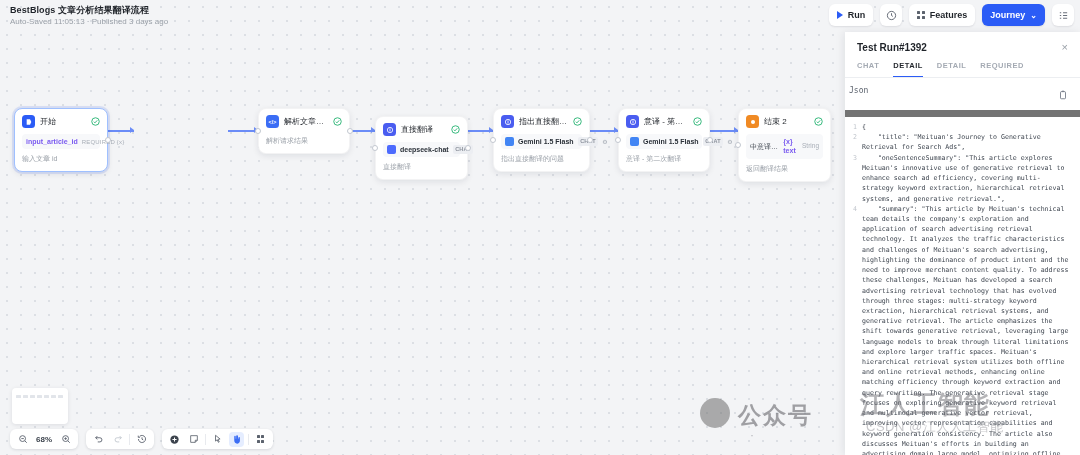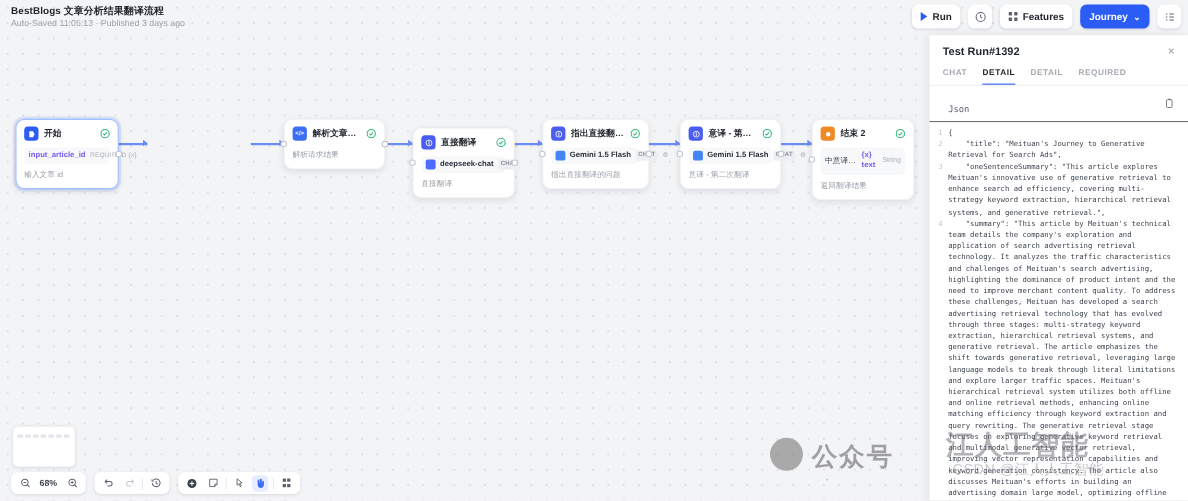--- a/index.html
+++ b/index.html
@@ -60,21 +60,21 @@
     box-shadow: 0 2px 6px rgba(16,24,40,.09);
     padding: 6px 7px 7px 7px; z-index: 10;
   }
   .node.selected { border: 1px solid #9fc0ff; box-shadow: 0 0 0 2px rgba(43,92,246,.13), 0 2px 6px rgba(16,24,40,.09); }
   .node-head { display: flex; align-items: center; gap: 5px; }
   .node-ico {
     width: 13px; height: 13px; border-radius: 3.5px; flex: none;
     display: flex; align-items: center; justify-content: center;
     color: #fff; font-size: 7px; font-weight: bold;
   }
-  .node-title { font-size: 8px; font-weight: bold; color: #1f2329; white-space: nowrap; overflow: hidden; text-overflow: ellipsis; }
+  .node-title { font-size: 8px; font-weight: normal; color: #1f2329; white-space: nowrap; overflow: hidden; text-overflow: ellipsis; }
   .node-check { margin-left: auto; width: 9px; height: 9px; flex: none; }
   .node-body {
     margin-top: 6px; background: #f7f8fa; border-radius: 4px;
     padding: 3px 4px; display: flex; align-items: center; gap: 4px;
     font-size: 7px; color: #49505a; line-height: 1.35;
   }
   .node-desc { margin-top: 5px; font-size: 7px; color: #9aa0a8; white-space: nowrap; overflow: hidden; text-overflow: ellipsis; }
   .var-tag { color: #7a5af0; font-weight: bold; }
   .req-tag { margin-left: auto; font-size: 6px; color: #a8aeb7; letter-spacing: .2px; white-space: nowrap; }
   .method { font-size: 6px; font-weight: bold; color: #8b919b; flex: none; }
@@ -128,22 +128,22 @@
     background: #fff; box-shadow: -2px 0 8px rgba(16,24,40,.08); z-index: 40;
     display: flex; flex-direction: column;
   }
   #panel-head { padding: 10px 12px 0 12px; display: flex; align-items: flex-start; }
   #panel-title { font-size: 10px; font-weight: bold; color: #1f2329; }
   #panel-close { margin-left: auto; font-size: 11px; color: #9aa0a8; cursor: pointer; line-height: 1; }
   #panel-tabs { display: flex; gap: 14px; padding: 8px 12px 0 12px; border-bottom: 1px solid #eceef1; }
   .ptab { font-size: 7.5px; font-weight: bold; color: #a4aab3; letter-spacing: .5px; padding-bottom: 6px; cursor: pointer; }
   .ptab.active { color: #1f2329; border-bottom: 1.5px solid #2b5cf6; }
   #json-head {
-    display: flex; align-items: flex-end; padding: 8px 12px 6px 17px;
-    border-bottom: 1px solid #737373;
+    display: flex; align-items: flex-start; padding: 8px 12px 6px 4px;
+    border-bottom: 7px solid #737373;
   }
   #json-label { font-size: 8px; color: #5c636e; font-family: "DejaVu Sans Mono", monospace; }
   #copy-btn { margin-left: auto; cursor: pointer; }
   #json-body {
     flex: 1; overflow: hidden; padding: 5px 8px 0 6px;
     font-family: "DejaVu Sans Mono", monospace;
     font-size: 6.6px; line-height: 1.55; color: #3f4650;
     white-space: pre-wrap; word-break: break-word;
   }
   .jline { display: flex; }

